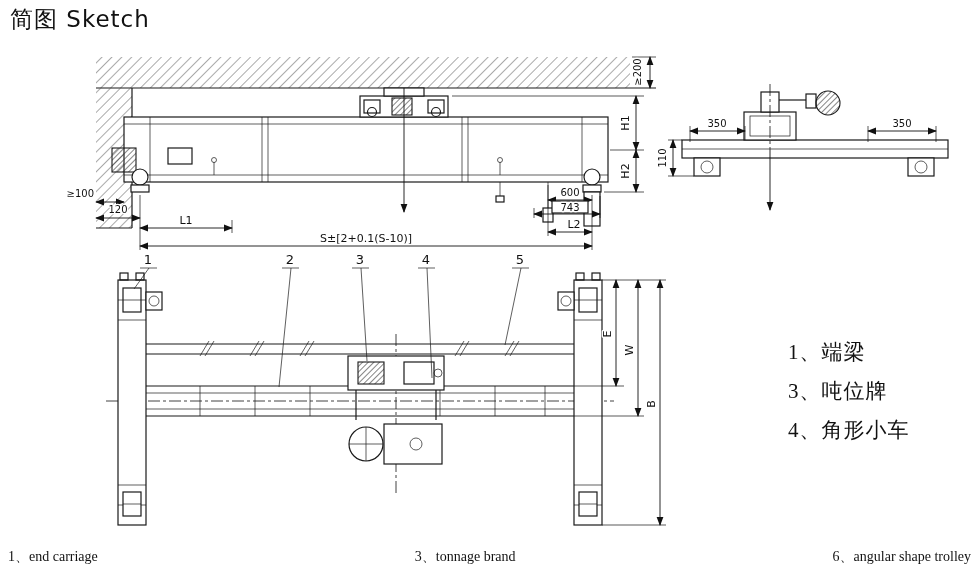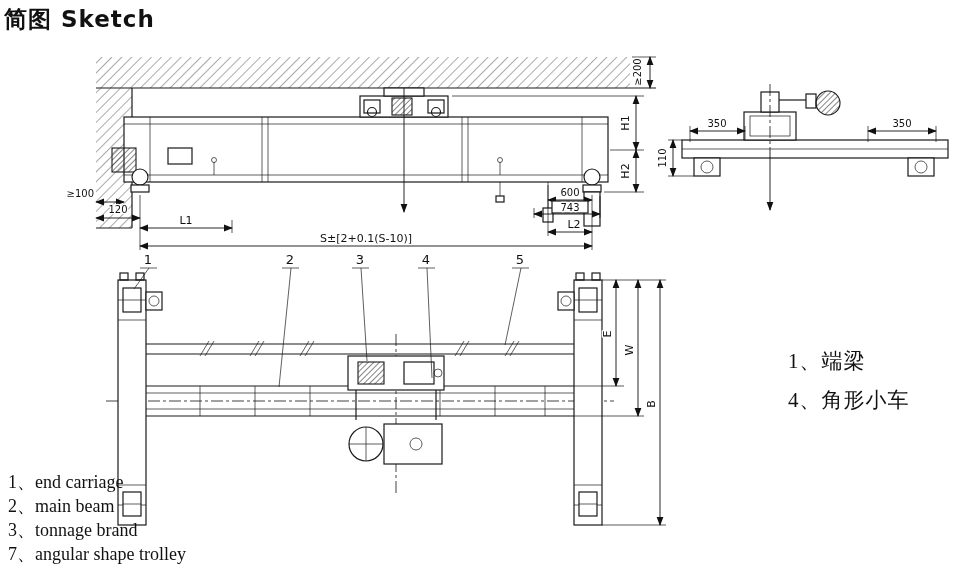--- a/index.html
+++ b/index.html
@@ -1,25 +1,25 @@
 <!DOCTYPE html>
 <html><head>
 <meta charset="utf-8">
 <style>
   html,body{margin:0;padding:0;}
   body{width:979px;height:570px;position:relative;background:#fff;overflow:hidden;
        font-family:"Liberation Sans",sans-serif;color:#111;}
-  .title{position:absolute;left:4px;top:4px;font-size:23px;font-weight:bold;
+  .title{position:absolute;left:10px;top:4px;font-size:23px;font-weight:normal;
          font-family:"DejaVu Sans",sans-serif;letter-spacing:1px;}
   .legend{position:absolute;left:788px;top:338px;font-family:"Liberation Serif",serif;
-          font-size:21px;margin-top:9px;}
+          font-size:21px;}
   .legend-row{margin-bottom:11px;letter-spacing:1px;white-space:nowrap;}
   .caption{position:absolute;left:8px;right:8px;bottom:4px;display:flex;
            justify-content:space-between;font-family:"Liberation Serif",serif;
-           font-size:18px;white-space:nowrap;flex-direction:column;}
+           font-size:14px;white-space:nowrap;}
   svg{position:absolute;left:0;top:0;}
   .ln{stroke:#1a1a1a;stroke-width:1.2;fill:none;}
   .thin{stroke:#1a1a1a;stroke-width:0.7;fill:none;}
   .wh{fill:#fff;}
   .hatchfill{fill:url(#hatch);stroke:none;}
   .hatchrect{fill:url(#hatchD);stroke:#1a1a1a;stroke-width:1.1;}
   .dim{stroke:#111;stroke-width:0.9;fill:none;}
   .ext{stroke:#111;stroke-width:0.7;fill:none;}
   .cl{stroke:#111;stroke-width:0.8;stroke-dasharray:12 3 3 3;fill:none;}
   .dtxt{font-family:"DejaVu Sans",sans-serif;font-size:11px;fill:#111;
@@ -271,21 +271,21 @@
       <line class="dim" x1="638" y1="280" x2="638" y2="416" marker-start="url(#ah)" marker-end="url(#ah)"></line>
       <text class="dtxt" text-anchor="middle" transform="rotate(-90 633 350)" x="633" y="350">W</text>
       <line class="dim" x1="660" y1="280" x2="660" y2="525" marker-start="url(#ah)" marker-end="url(#ah)"></line>
       <text class="dtxt" text-anchor="middle" transform="rotate(-90 655 404)" x="655" y="404">B</text>
     </g>
   </g>
 </svg>
 
 <div class="legend">
   <div class="legend-row">1、端梁</div>
+  <div class="legend-row">3、吨位牌</div>
   <div class="legend-row">4、角形小车</div>
 </div>
 
 <div class="caption">
   <span>1、end carriage</span>
-  <span>2、main beam</span>
   <span>3、tonnage brand</span>
-  <span>7、angular shape trolley</span>
+  <span>6、angular shape trolley</span>
 </div>
 
 </body></html>

